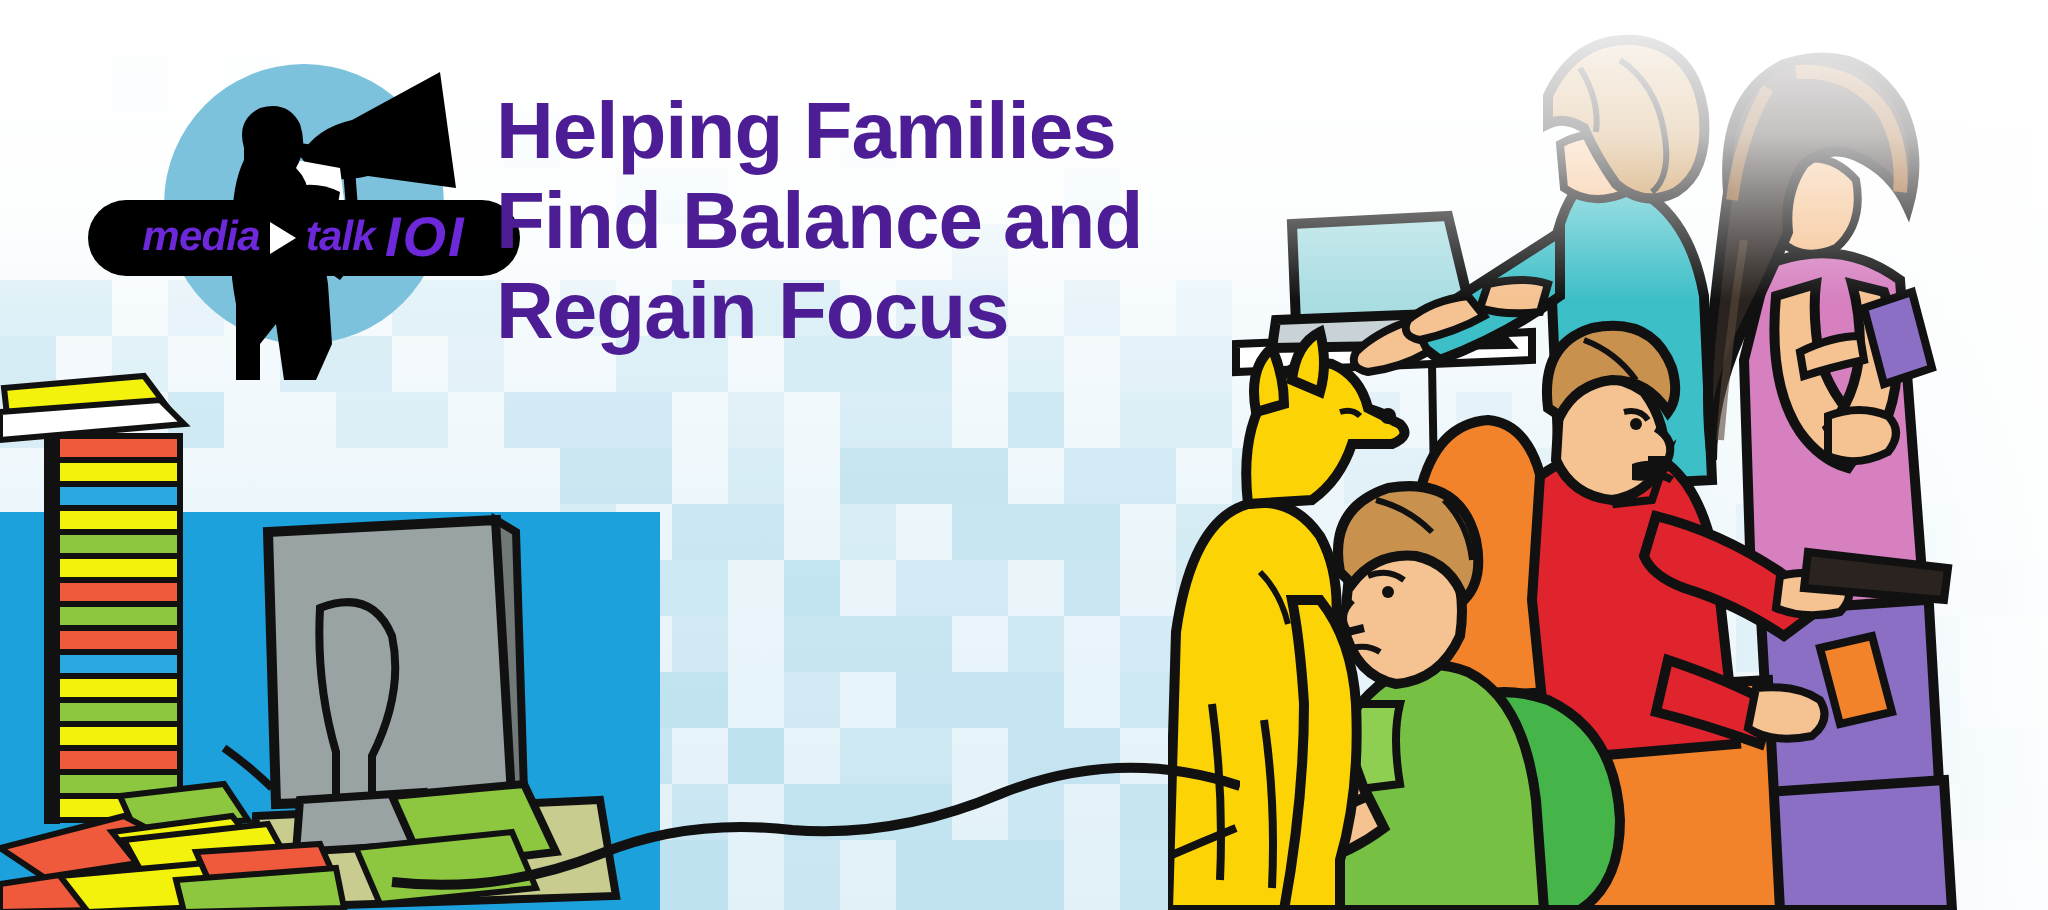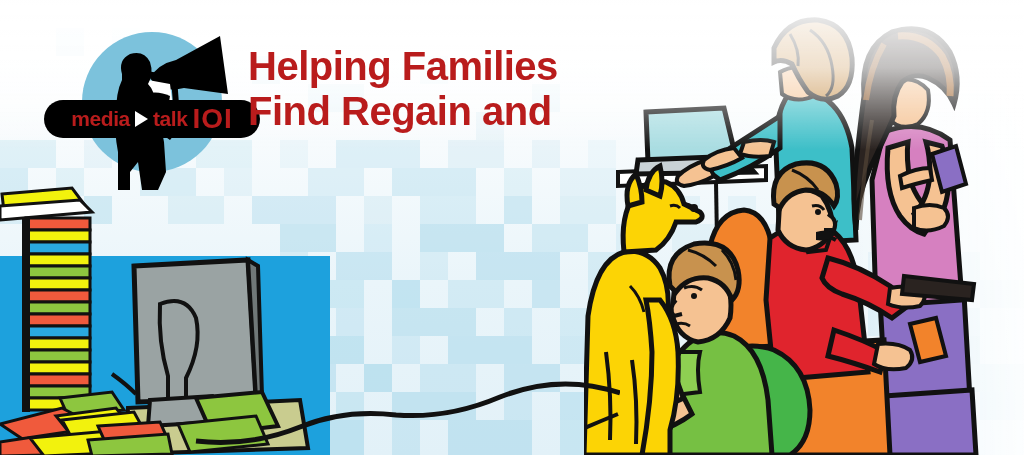--- a/index.html
+++ b/index.html
@@ -407,26 +407,27 @@
 
       <path d="M50 52 Q46 38 58 32 Q72 28 78 40 Q82 52 76 62 Q84 70 82 82 L80 96
                Q90 104 92 120 L94 150 L86 168 L70 168 L66 140 L58 150 L58 168 L46 168
                L46 130 Q42 110 44 92 Q44 70 50 58 Z" fill="#000000"></path>
 
       <path d="M72 72 Q86 68 98 74 L96 86 Q82 88 70 84 Z" fill="#000000"></path>
 
       <path d="M80 92 Q96 96 106 108 L98 118 Q84 108 76 104 Z" fill="#000000"></path>
     </svg>
     <div id="logo-pill" style="background: rgb(0, 0, 0);"></div>
-    <div id="logo-wordmark" style="color: #b91c1c;">
+    <div id="logo-wordmark" style="color: #6d28d9; font-style: italic;">
       <span>media</span>
       <span class="triangle"></span>
       <span>talk</span>
       <span id="logo-101">IOI</span>
     </div>
   </div>
 
-  <div id="headline" style="color: #b91c1c;">
+  <div id="headline" style="color: #4c1d95;">
     <div>Helping Families</div>
-    <div>Find Regain and</div>
+    <div>Find Balance and</div>
+    <div>Regain Focus</div>
   </div>
 
 </div>
 
 </body></html>

